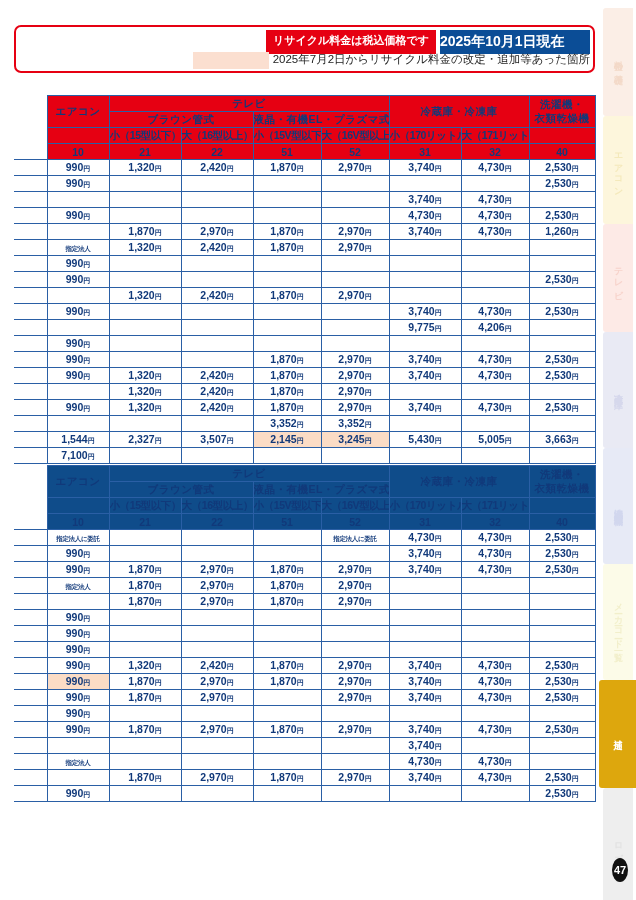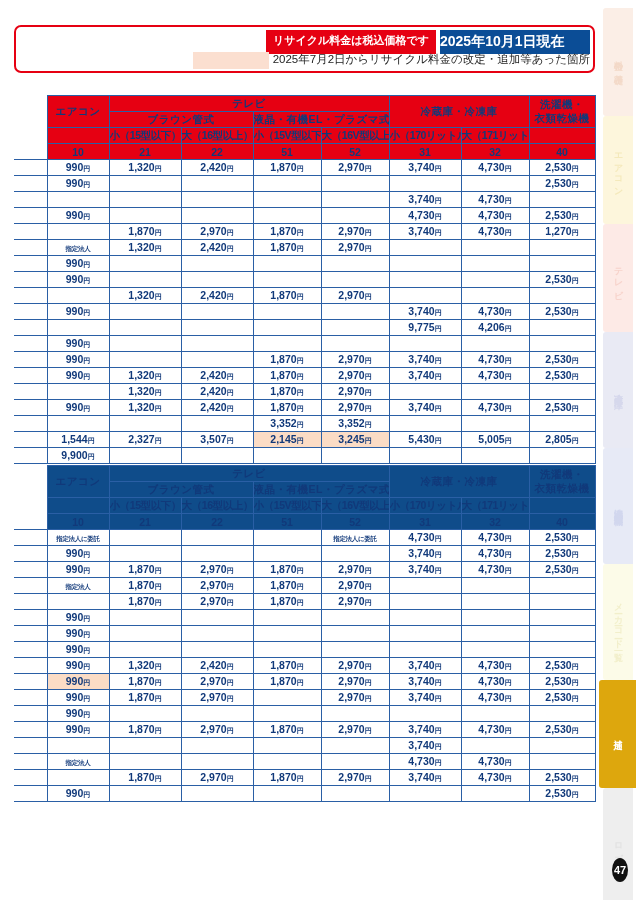--- a/index.html
+++ b/index.html
@@ -237,21 +237,21 @@
         </tr>
         <tr>
           <td class="name blank-name"></td>
           <td></td>
           <td><span>1,870</span><span class="yen">円</span></td>
           <td><span>2,970</span><span class="yen">円</span></td>
           <td><span>1,870</span><span class="yen">円</span></td>
           <td><span>2,970</span><span class="yen">円</span></td>
           <td><span>3,740</span><span class="yen">円</span></td>
           <td><span>4,730</span><span class="yen">円</span></td>
-          <td><span>1,270</span><span class="yen">円</span></td>
+          <td><span>1,260</span><span class="yen">円</span></td>
         </tr>
         <tr>
           <td class="name blank-name"></td>
           <td><span class="kanji-small">指定法人</span></td>
           <td><span>1,320</span><span class="yen">円</span></td>
           <td><span>2,420</span><span class="yen">円</span></td>
           <td><span>1,870</span><span class="yen">円</span></td>
           <td><span>2,970</span><span class="yen">円</span></td>
           <td></td>
           <td></td>
@@ -380,25 +380,25 @@
         </tr>
         <tr>
           <td class="name blank-name"></td>
           <td><span>1,544</span><span class="yen">円</span></td>
           <td><span>2,327</span><span class="yen">円</span></td>
           <td><span>3,507</span><span class="yen">円</span></td>
           <td class="hl"><span>2,145</span><span class="yen">円</span></td>
           <td class="hl"><span>3,245</span><span class="yen">円</span></td>
           <td><span>5,430</span><span class="yen">円</span></td>
           <td><span>5,005</span><span class="yen">円</span></td>
-          <td><span>2,805</span><span class="yen">円</span></td>
-        </tr>
-        <tr>
-          <td class="name blank-name"></td>
-          <td><span>9,900</span><span class="yen">円</span></td>
+          <td><span>3,663</span><span class="yen">円</span></td>
+        </tr>
+        <tr>
+          <td class="name blank-name"></td>
+          <td><span>7,100</span><span class="yen">円</span></td>
           <td></td>
           <td></td>
           <td></td>
           <td></td>
           <td></td>
           <td></td>
           <td></td>
         </tr>
       </tbody>
   </table>

